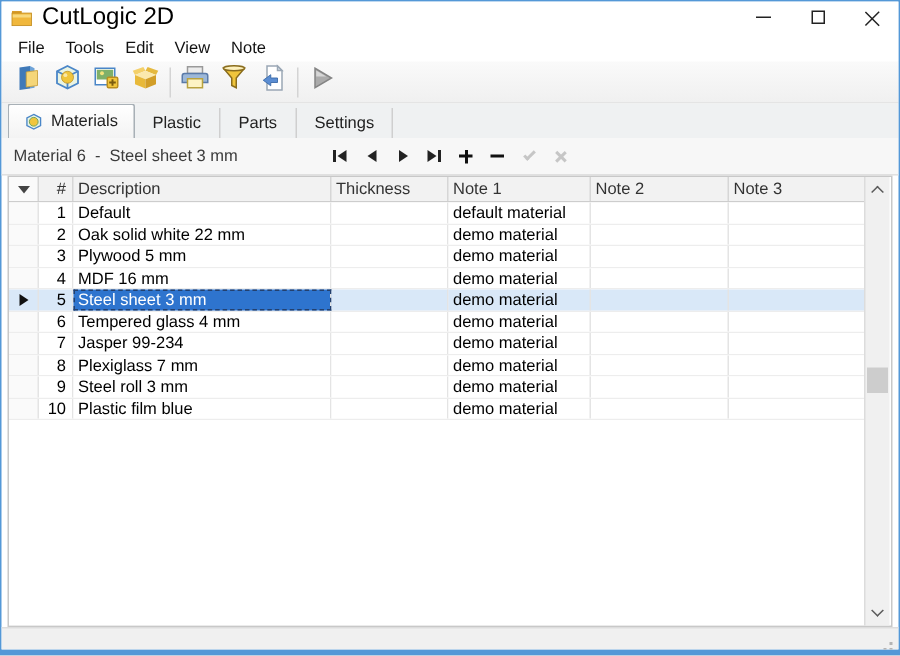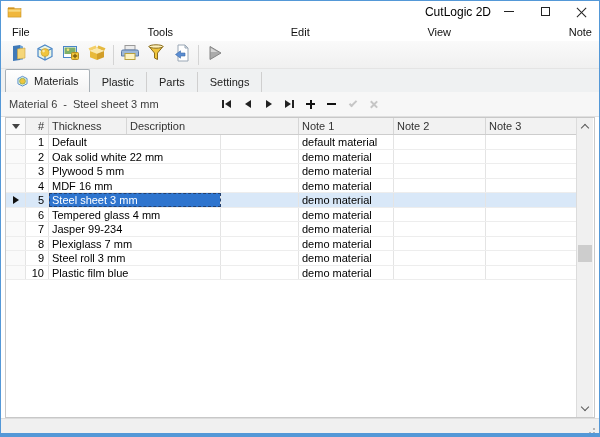--- a/index.html
+++ b/index.html
@@ -8,31 +8,31 @@
 
   .window{
     width:600px; height:437px; position:relative; background:#fff;
     border:1px solid #5498d7; border-bottom:4px solid #5498d7;
     overflow:hidden;
   }
 
   
   .titlebar{ height:21px; background:#fff; display:flex; align-items:center; padding-left:6px; }
   .app-icon{ width:15px; height:13px; margin-right:6px; display:inline-flex; }
-  .title-text{ font-size:12px; color:#000; flex:1;text-align:right; }
+  .title-text{ font-size:16px; color:#000; flex:1; }
   .win-controls{ display:flex; height:21px; }
   .win-btn{ width:36px; height:21px; display:flex; align-items:center; justify-content:center; }
   .min-glyph{ width:10px; height:1px; background:#222; }
   .max-glyph{ width:9px; height:9px; border:1px solid #222; }
   .close-glyph{ width:10px; height:10px; position:relative; }
   .close-glyph::before,.close-glyph::after{ content:''; position:absolute; left:4.5px; top:-1px; width:1.2px; height:13px; background:#222; }
   .close-glyph::before{ transform:rotate(45deg);} .close-glyph::after{ transform:rotate(-45deg);}
 
   
-  .menubar{ height:19px; background:#fff; display:flex; align-items:center; padding-left:4px;justify-content:space-between; }
+  .menubar{ height:19px; background:#fff; display:flex; align-items:center; padding-left:4px; }
   .menu-item{ font-size:11px; color:#111; padding:2px 7px; }
 
   
   .toolbar{ height:28px; background:linear-gradient(#fafafa,#f0f0f0); display:flex; align-items:center; padding-left:5px; border-bottom:1px solid #e4e4e4; }
   .tool-btn{ width:26px; height:24px; display:flex; align-items:center; justify-content:center; }
   .tool-sep{ width:1px; height:20px; background:#d4d4d4; margin:0 3px; }
 
   
   .tabstrip{ height:23px; background:#eff1f2; display:flex; align-items:flex-end; padding-left:4px; }
   .tab{ height:20px; display:flex; align-items:center; padding:0 12px; font-size:11px; color:#222; border-right:1px solid #cfcfcf; }
@@ -244,22 +244,22 @@
     <div class="nav-spacer"></div>
   </div>
 
   <div class="grid-wrap">
     <div class="grid-main">
       <div class="grid-header">
         <div class="hc c-ind" style="display:flex;align-items:center;">
             <span class="hdr-drop"></span>
           </div>
         <div class="hc c0">#</div>
+        <div class="hc c1">Description</div>
         <div class="hc c2">Thickness</div>
-        <div class="hc c1">Description</div>
         <div class="hc c3">Note 1</div>
         <div class="hc c4">Note 2</div>
         <div class="hc c5">Note 3</div>
       </div>
       <div>
           <div class="grid-row">
             <div class="gc c-ind"></div>
             <div class="gc c0">1</div>
             <div class="gc c1">Default</div>
             <div class="gc c2"></div>

